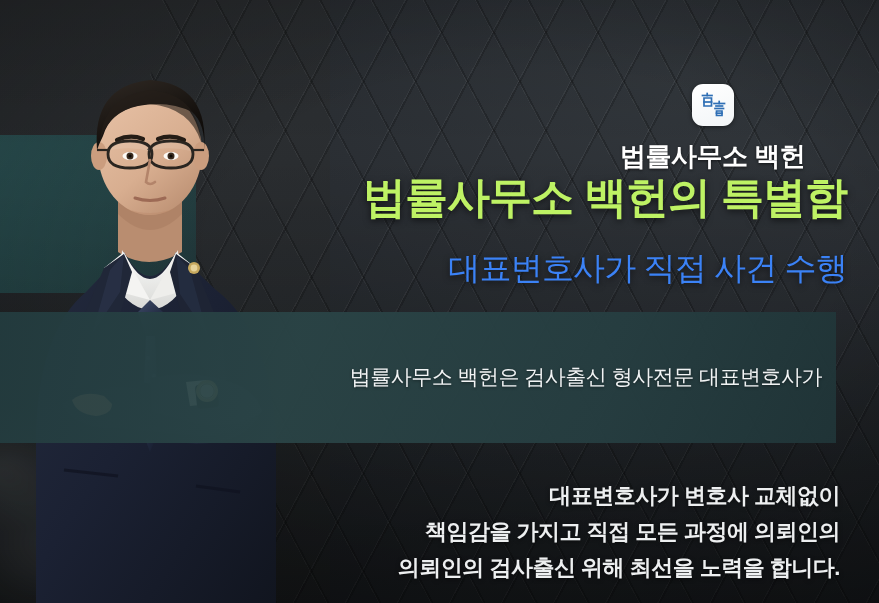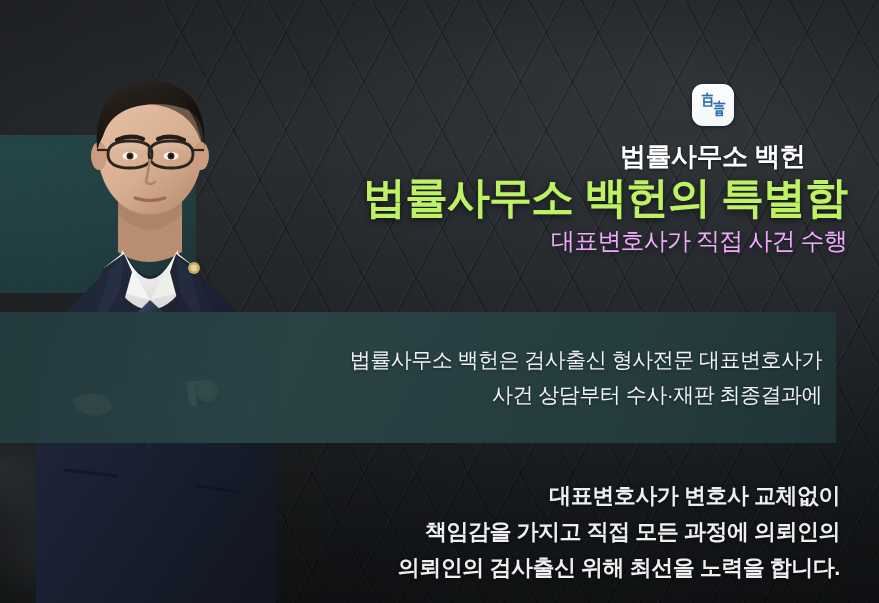--- a/index.html
+++ b/index.html
@@ -103,23 +103,23 @@
     width:520px; text-align:right;
   }
   .headline {
     color:#bef264;
     font-size:43px; font-weight:700;
     letter-spacing:-1px; line-height:1.2;
     white-space:nowrap;
     text-shadow:0 2px 7px rgba(0,0,0,.65);
   }
   .subhead {
-    margin-top:2px;
-    color:#f0abfc;
-    font-size:24px; font-weight:400;
+    margin-top:24px;
+    color:#3b82f6;
+    font-size:32px; font-weight:400;
     letter-spacing:-0.8px; line-height:1.25;
     white-space:nowrap;
     text-shadow:0 2px 6px rgba(0,0,0,.6);
   }
 
   
   .panel {
     position:absolute; left:0; top:312px; width:836px; height:131px;
     background:linear-gradient(105deg, rgba(35,60,63,0.93) 0%, rgba(42,68,70,0.95) 35%, rgba(38,62,65,0.95) 72%, rgba(32,53,56,0.94) 100%);
     display:flex; align-items:center; justify-content:flex-end;
@@ -307,21 +307,20 @@
   </div>
 
   <div class="headline-wrap">
     <div class="headline">법률사무소 백헌의 특별함</div>
     <div class="subhead">대표변호사가 직접 사건 수행</div>
   </div>
 
   <div class="panel">
     <div class="panel-inner">
       <div class="panel-line">법률사무소 백헌은 검사출신 형사전문 대표변호사가</div>
-      <div class="panel-line">사건 상담부터 수사·재판 최종결과에</div>
     </div>
   </div>
 
   <div class="closing">
     <div class="closing-line">대표변호사가 변호사 교체없이</div>
     <div class="closing-line">책임감을 가지고 직접 모든 과정에 의뢰인의</div>
     <div class="closing-line">의뢰인의 검사출신 위해 최선을 노력을 합니다.</div>
   </div>
 
 </div>

